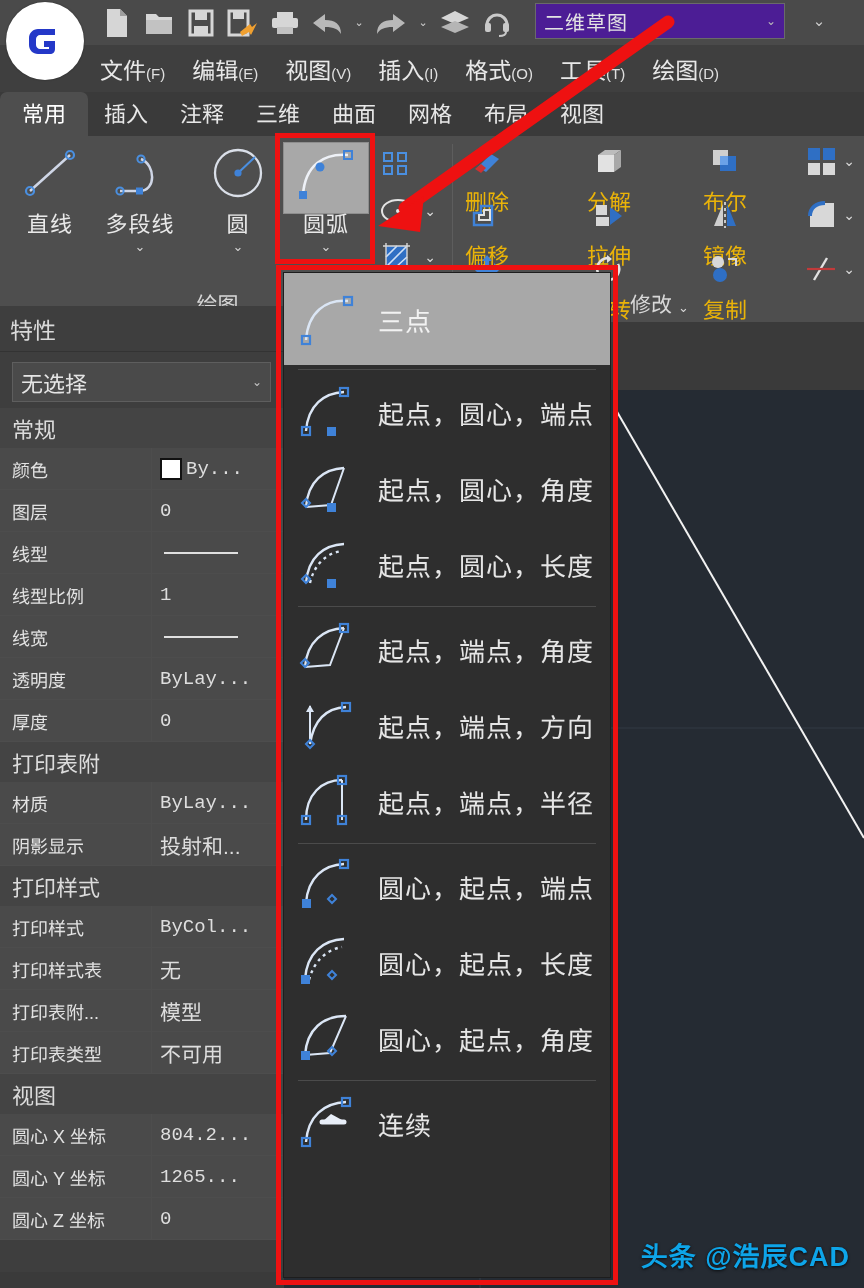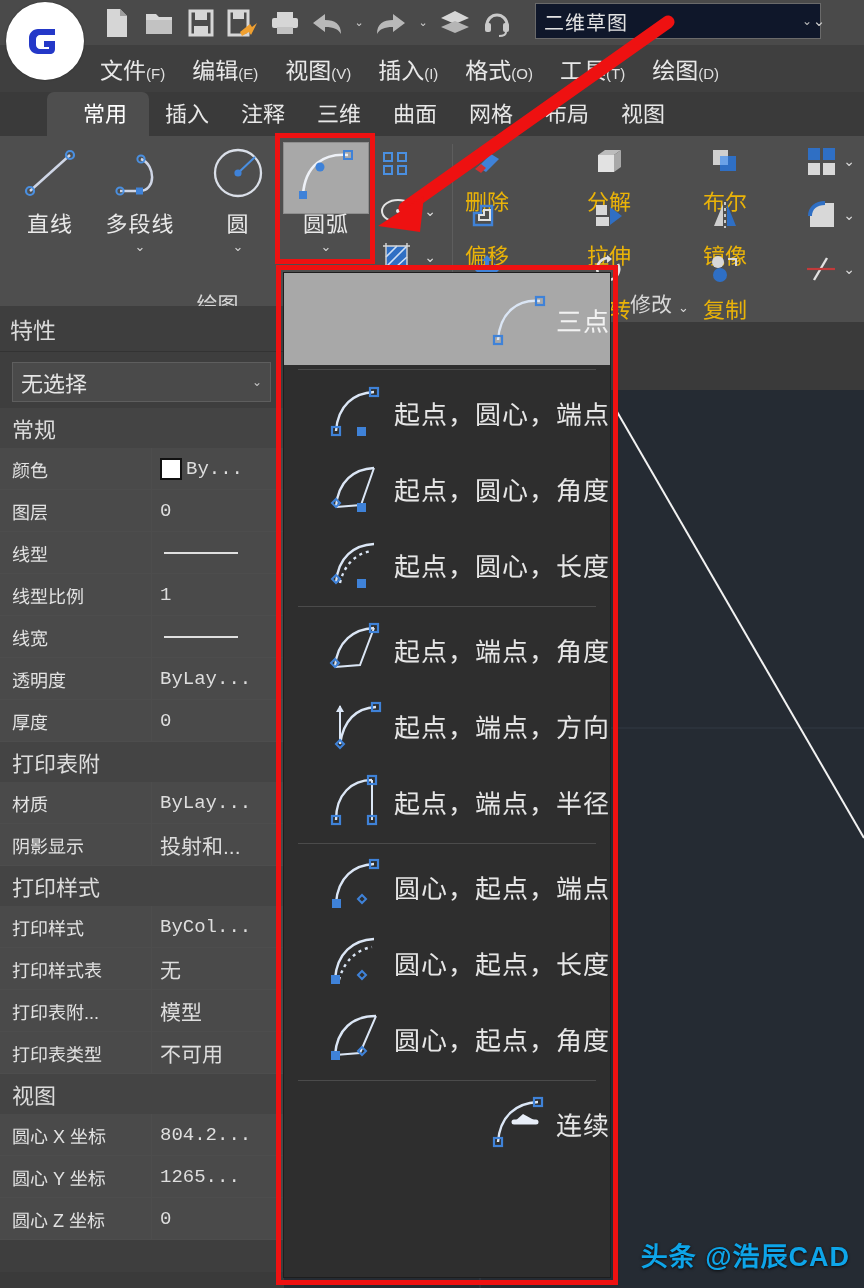--- a/index.html
+++ b/index.html
@@ -23,22 +23,22 @@
     background: #ffffff;
     display: flex; align-items: center; justify-content: center;
     z-index: 40;
     box-shadow: 0 0 2px rgba(0,0,0,.4);
   }
   .logo-badge svg { display:block; }
   .qat-icons { position: absolute; left: 100px; top: 0; height: 45px; display: flex; align-items: center; gap: 8px; }
   .qat-btn { width: 34px; height: 38px; display: flex; align-items: center; justify-content: center; }
   .qat-caret { width: 14px; height: 38px; display:flex; align-items:center; justify-content:center; color:#cfcfcf; font-size: 11px; }
   .workspace-box {
-    position: absolute; left: 535px; top: 3px; width: 286px; height: 36px;
-    background: #0f172a; border: 1px solid #6a6a6a;
+    position: absolute; left: 535px; top: 3px; width: 250px; height: 36px;
+    background: #4c1d95; border: 1px solid #6a6a6a;
     display: flex; align-items: center; padding: 0 8px; font-family: Liberation Serif, serif;
   }
   .workspace-box .ws-label { color: #e3e3e3; font-size: 20px; letter-spacing: 1px; }
   .workspace-box .ws-caret { margin-left: auto; color: #b9b9b9; font-size: 12px; }
   .qat-overflow {
     position: absolute; left: 805px; top: 8px; width: 28px; height: 26px;
     display: flex; align-items: center; justify-content: center;
     color: #cfcfcf; font-size: 15px;
   }
 
@@ -59,21 +59,21 @@
     position: absolute; left: 0; top: 92px; width: 864px; height: 44px;
     background: #3a3a3a;
     display: flex; align-items: flex-end;
   }
   .rtab {
     color: #e8e8e8; font-size: 22px; padding: 4px 16px 8px 16px;
     white-space: nowrap;
   }
   .rtab.active {
     background: #4e4e4e; border-radius: 7px 7px 0 0; color: #ffffff;
-    padding-left: 36px; padding-right: 22px; margin-left: 47px;
+    padding-left: 22px; padding-right: 22px;
   }
 
   
   .ribbon {
     position: absolute; left: 0; top: 136px; width: 864px; height: 186px;
     background: #4e4e4e;
   }
   .panel-draw { position: absolute; left: 0; top: 0; width: 452px; height: 186px; }
   .panel-modify { position: absolute; left: 455px; top: 0; width: 409px; height: 186px; }
   .panel-sep { position: absolute; top: 8px; width: 1px; height: 170px; background: #5d5d5d; }
@@ -170,21 +170,21 @@
   }
 
   
   .arc-menu {
     position: absolute; left: 283px; top: 272px; width: 328px; height: 1006px;
     background: #2e2e2e; border: 1px solid #1d1d1d;
     z-index: 30; overflow: hidden;
   }
   .ami {
     display: flex; align-items: center; height: 76px;
-     justify-content: flex-end;
+    padding-left: 10px; gap: 14px;
   }
   .ami.sel { background: #a8a8a8; height: 92px; }
   .ami .amico { width: 70px; height: 62px; flex: none; display: flex; align-items: center; justify-content: center; }
   .ami .amlab { color: #e6e6e6; font-size: 26px; letter-spacing: 1px; white-space: nowrap; }
   .ami.sel .amlab { color: #f2f2f2; }
   .ami-sep { height: 1px; background: #4b4b4b; margin: 4px 14px; }
 
   
   .ann-box {
     position: absolute; border: 5px solid #ee1111; pointer-events: none; z-index: 35;

